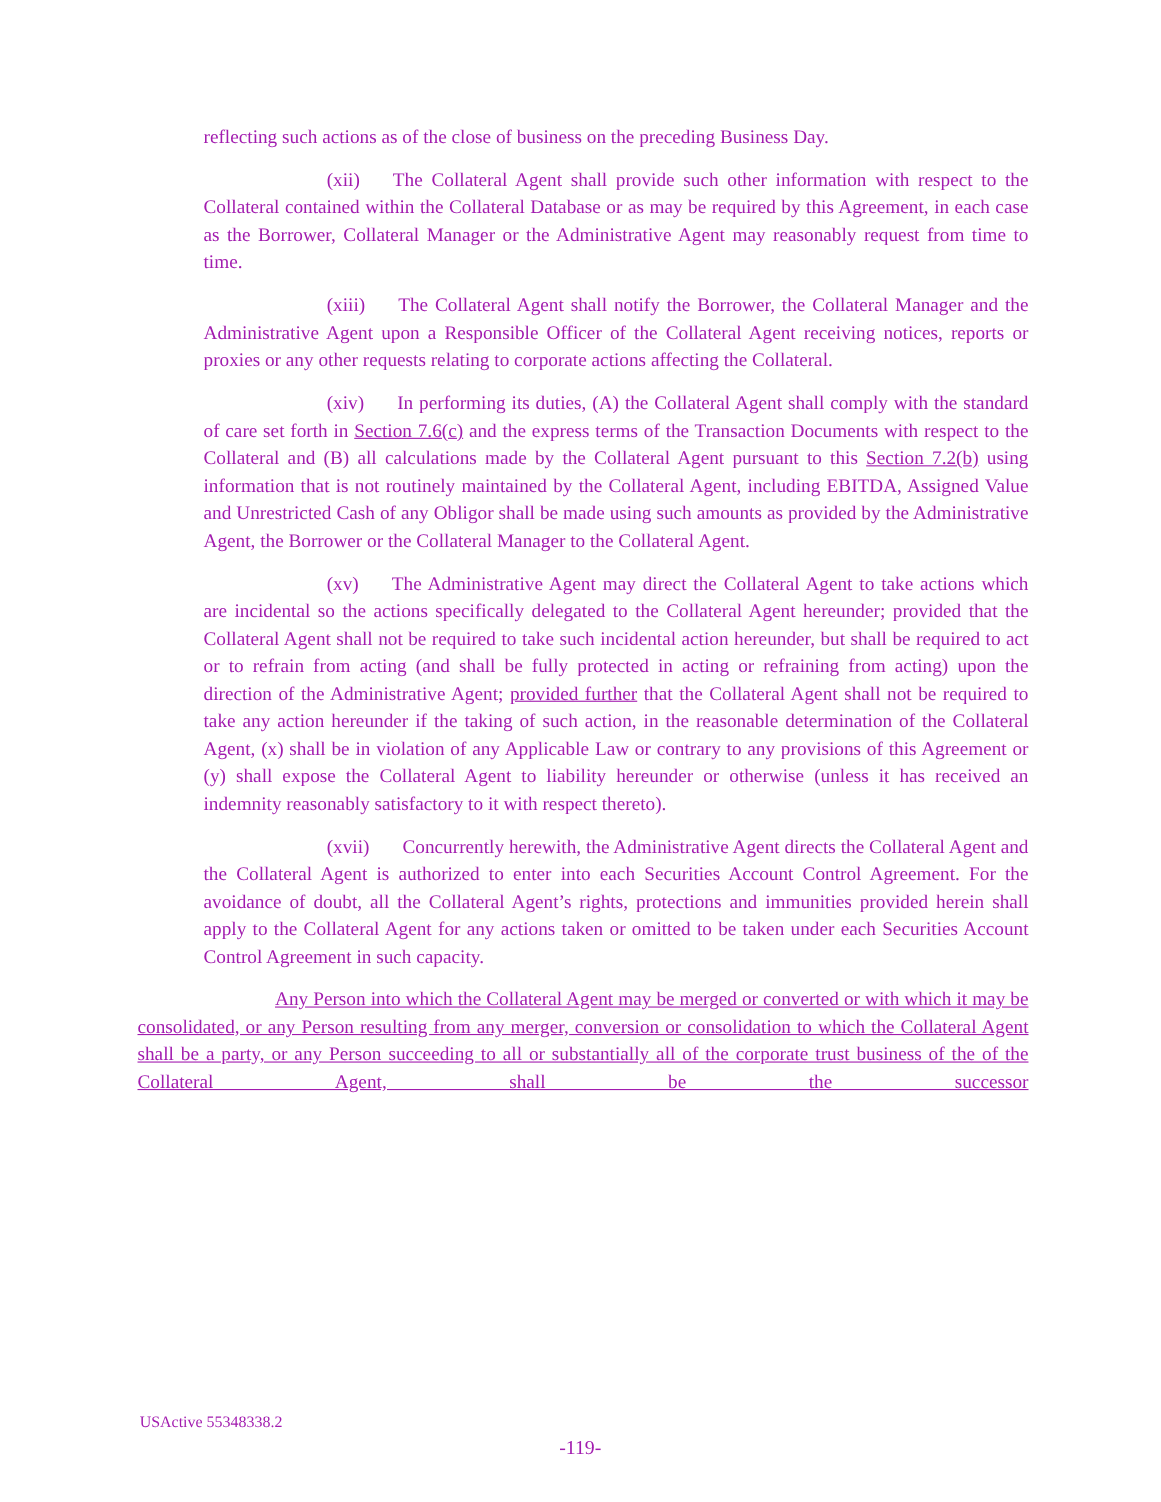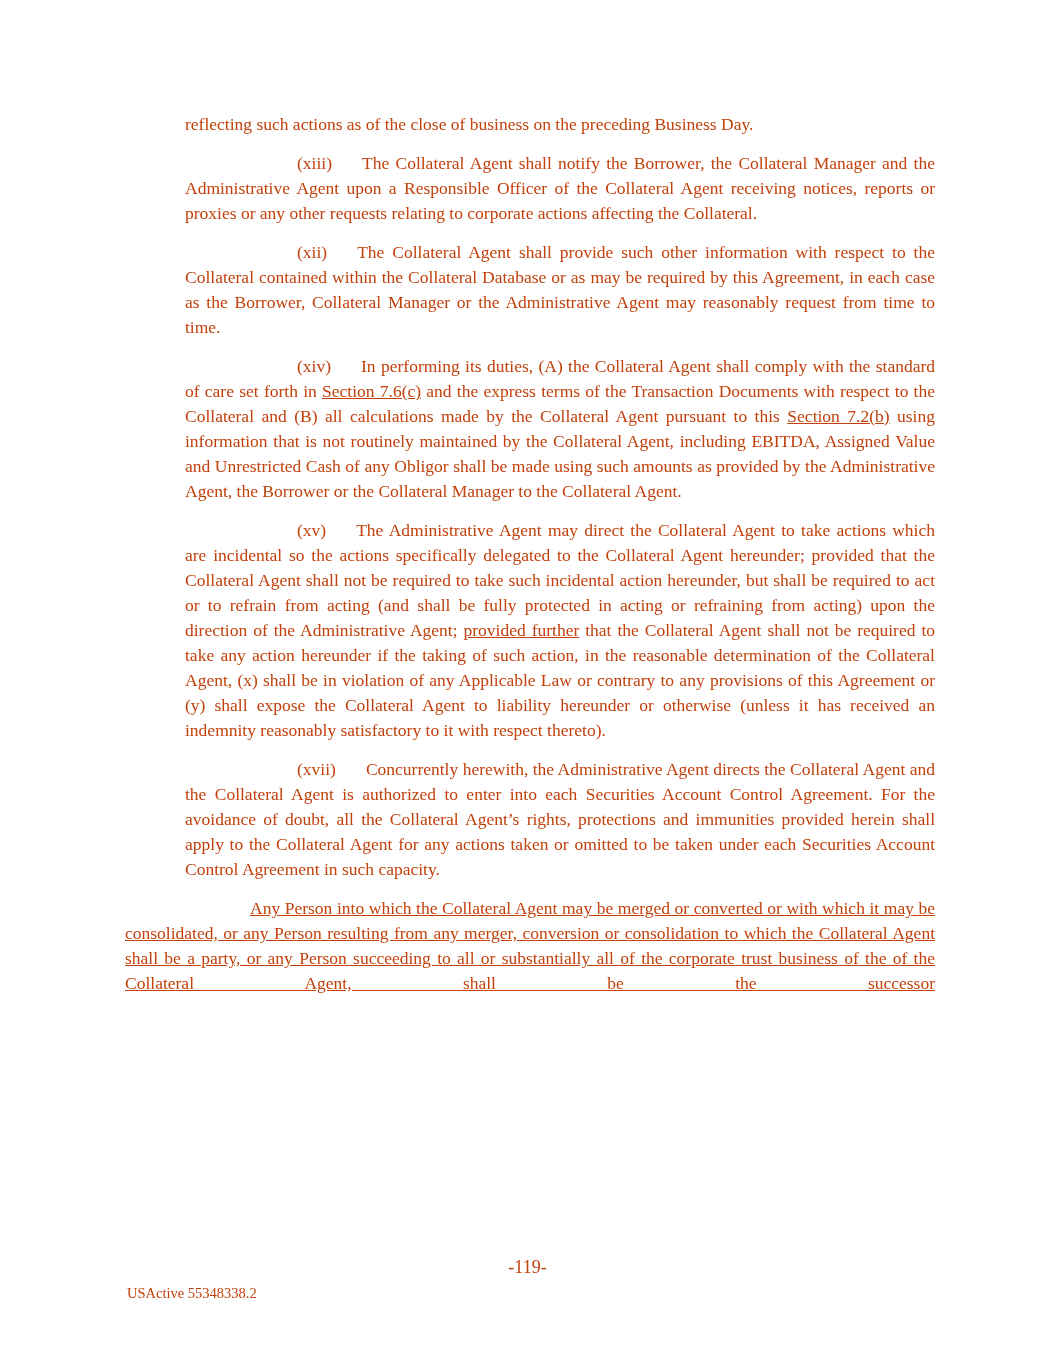--- a/index.html
+++ b/index.html
@@ -5,21 +5,21 @@
   html, body {
     margin: 0;
     padding: 0;
     background: #ffffff;
   }
   .page {
     position: relative;
     width: 1055px;
     height: 1365px;
     background: #ffffff;
-    color: #c2410c;
+    color: #a21caf;
     font-family: "Liberation Serif", serif;
     font-size: 17.5px;
     line-height: 25px;
     overflow: hidden;
   }
   .content {
     position: absolute;
     left: 125px;
     top: 112px;
     width: 810px;
@@ -56,41 +56,41 @@
   .u {
     text-decoration: underline;
   }
   .tab-gap {
     display: inline-block;
     width: 30px;
   }
   .footer-page-number {
     position: absolute;
     left: 0;
-    top: 1255px;
+    top: 1304px;
     width: 1055px;
     text-align: center;
     font-size: 18px;
   }
   .footer-doc-id {
     position: absolute;
     left: 127px;
     top: 1281px;
     font-size: 14.5px;
     text-align: center;
   }
 </style>
 </head>
 <body>
 
 <div class="page">
   <div class="content">
     <p class="body first"><span>reflecting such actions as of the close of business on the preceding Business Day.</span></p>
+    <p class="body clause"><span>(xii)</span><span class="tab-gap"></span><span>The Collateral Agent shall provide such other information with respect to the Collateral contained within the Collateral Database or as may be required by this Agreement, in each case as the Borrower, Collateral Manager or the Administrative Agent may reasonably request from time to time.</span></p>
     <p class="body clause"><span>(xiii)</span><span class="tab-gap"></span><span>The Collateral Agent shall notify the Borrower, the Collateral Manager and the Administrative Agent upon a Responsible Officer of the Collateral Agent receiving notices, reports or proxies or any other requests relating to corporate actions affecting the Collateral.</span></p>
-    <p class="body clause"><span>(xii)</span><span class="tab-gap"></span><span>The Collateral Agent shall provide such other information with respect to the Collateral contained within the Collateral Database or as may be required by this Agreement, in each case as the Borrower, Collateral Manager or the Administrative Agent may reasonably request from time to time.</span></p>
     <p class="body clause"><span>(xiv)</span><span class="tab-gap"></span><span>In performing its duties, (A) the Collateral Agent shall comply with the standard of care set forth in </span><span class="u">Section 7.6(c)</span><span> and the express terms of the Transaction Documents with respect to the Collateral and (B) all calculations made by the Collateral Agent pursuant to this </span><span class="u">Section 7.2(b)</span><span> using information that is not routinely maintained by the Collateral Agent, including EBITDA, Assigned Value and Unrestricted Cash of any Obligor shall be made using such amounts as provided by the Administrative Agent, the Borrower or the Collateral Manager to the Collateral Agent.</span></p>
     <p class="body clause"><span>(xv)</span><span class="tab-gap"></span><span>The Administrative Agent may direct the Collateral Agent to take actions which are incidental so the actions specifically delegated to the Collateral Agent hereunder; provided that the Collateral Agent shall not be required to take such incidental action hereunder, but shall be required to act or to refrain from acting (and shall be fully protected in acting or refraining from acting) upon the direction of the Administrative Agent; </span><span class="u">provided further</span><span> that the Collateral Agent shall not be required to take any action hereunder if the taking of such action, in the reasonable determination of the Collateral Agent, (x) shall be in violation of any Applicable Law or contrary to any provisions of this Agreement or (y) shall expose the Collateral Agent to liability hereunder or otherwise (unless it has received an indemnity reasonably satisfactory to it with respect thereto).</span></p>
     <p class="body clause"><span>(xvii)</span><span class="tab-gap"></span><span>Concurrently herewith, the Administrative Agent directs the Collateral Agent and the Collateral Agent is authorized to enter into each Securities Account Control Agreement. For the avoidance of doubt, all the Collateral Agent’s rights, protections and immunities provided herein shall apply to the Collateral Agent for any actions taken or omitted to be taken under each Securities Account Control Agreement in such capacity.</span></p>
     <p class="wide continues"><span>Any Person into which the Collateral Agent may be merged or converted or with which it may be consolidated, or any Person resulting from any merger, conversion or consolidation to which the Collateral Agent shall be a party, or any Person succeeding to all or substantially all of the corporate trust business of the of the Collateral Agent, shall be the successor</span></p>
   </div>
 
   <div class="footer-page-number">-119-</div>
   <div class="footer-doc-id">USActive 55348338.2</div>
 </div>
 

